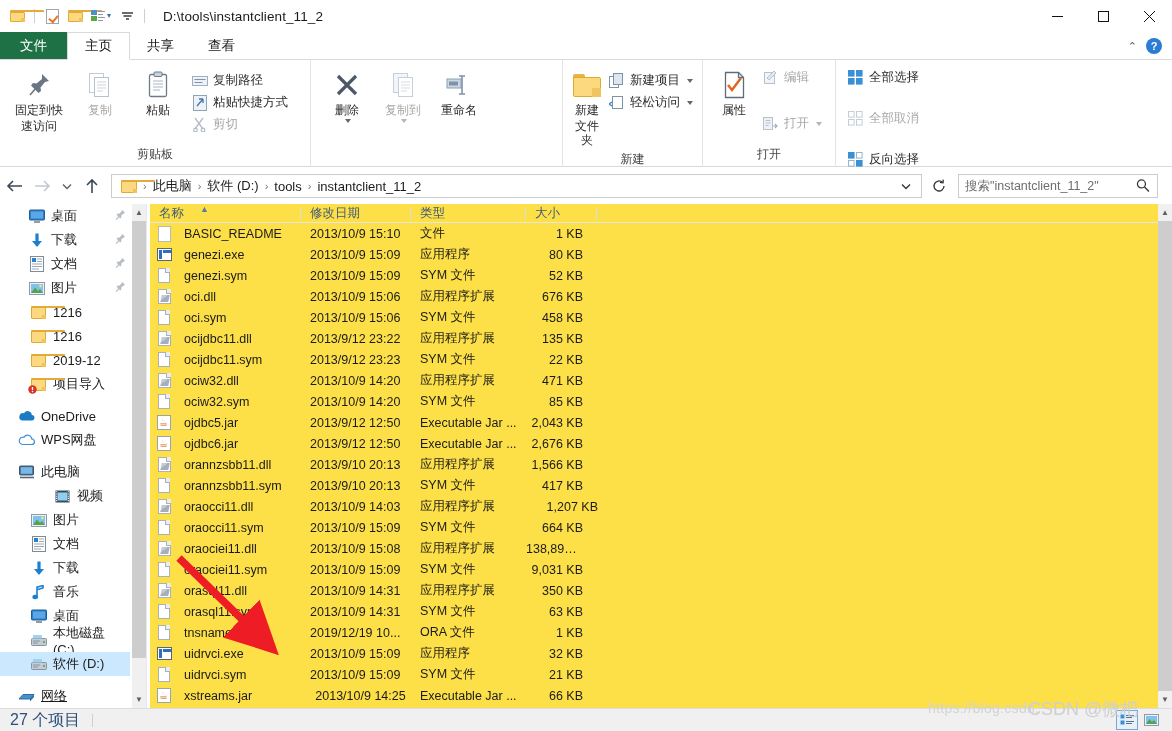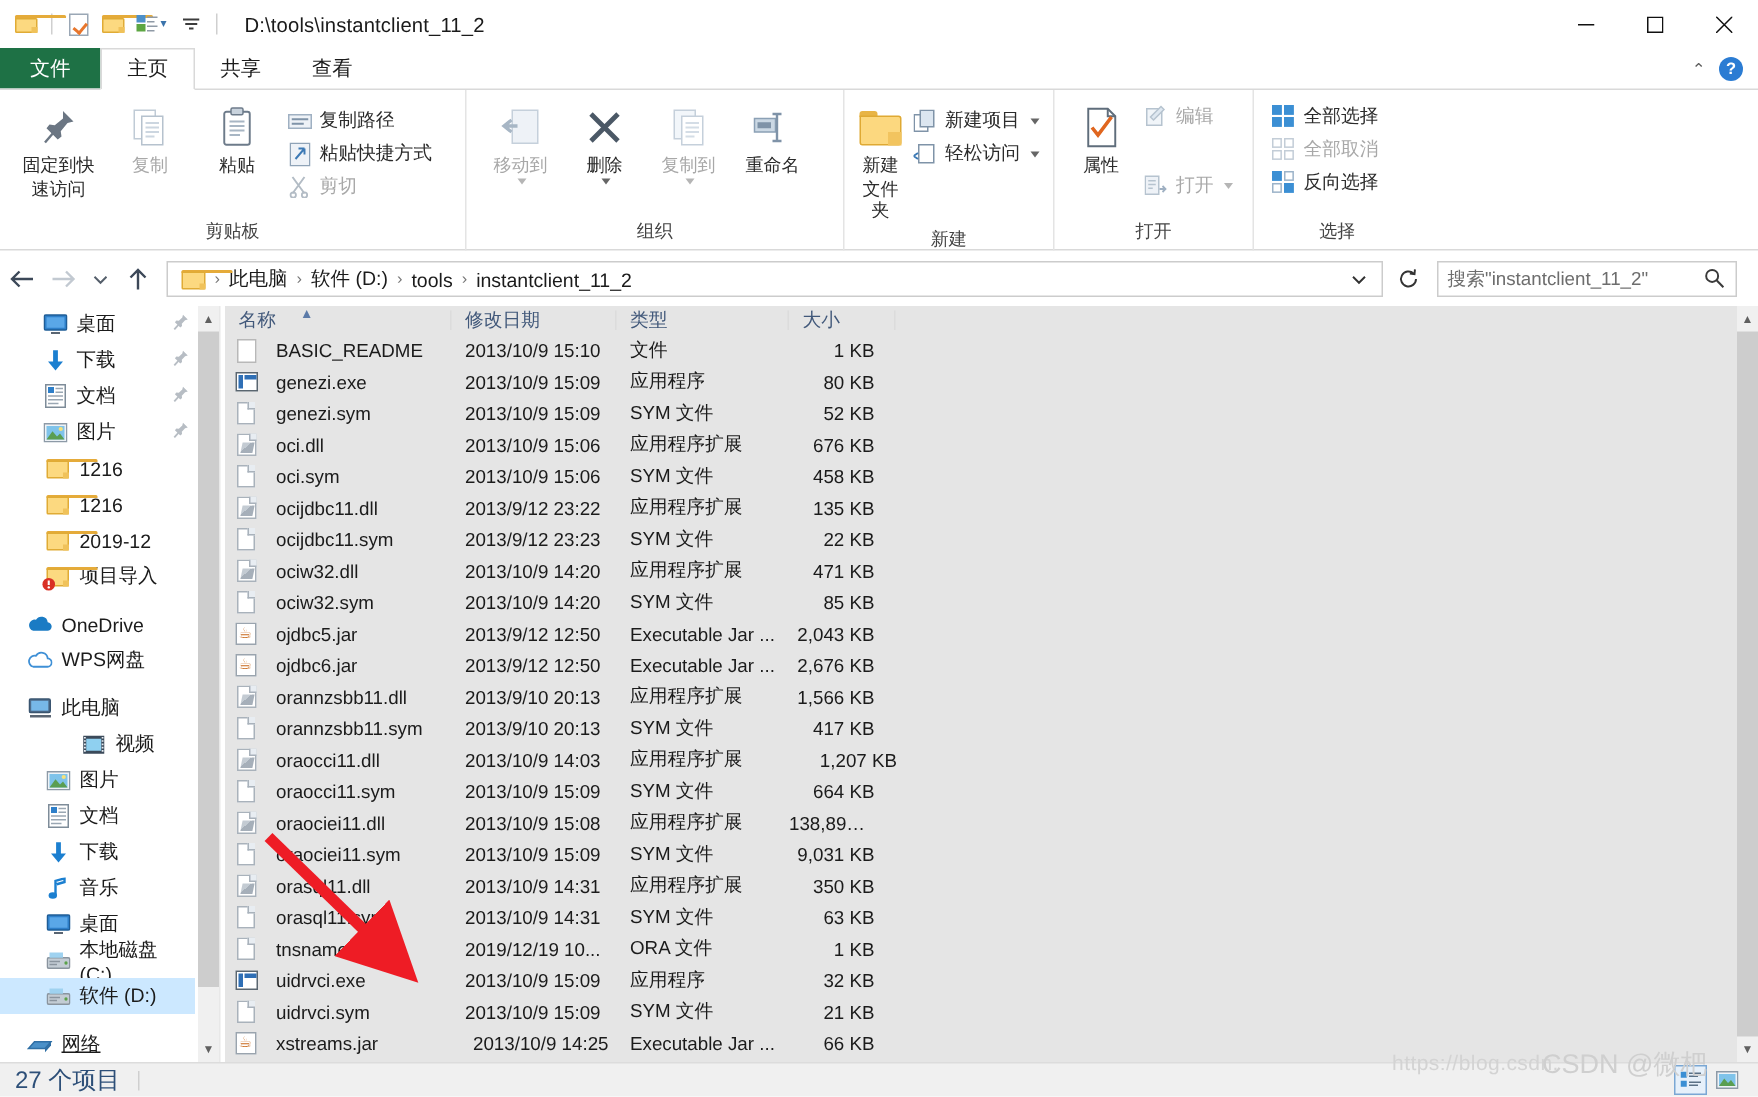--- a/index.html
+++ b/index.html
@@ -116,21 +116,21 @@
   .navscroll .arr { width: 14px; height: 17px; display: flex; align-items: center; justify-content: center; font-size: 8px; color: #606060; background: #f0f0f0; }
   .navscroll .thumb { position: absolute; left: 0; top: 17px; width: 14px; height: 437px; background: #cdcdcd; }
   .navitem { height: 24px; display: flex; align-items: center; font-size: 13px; color: #1b1b1b; cursor: default; position: relative; padding-right: 4px; }
   .navitem.sel { background: #cce8ff; }
   .navitem .ni { width: 17px; height: 17px; margin-right: 6px; display: flex; align-items: center; justify-content: center; flex: 0 0 17px; }
   .navitem .pinned { margin-left: auto; opacity: .55; }
   .navgap { height: 8px; }
 
   .splitter { width: 4px; background: #fff; border-left: 1px solid #e8e8e8; }
 
-  .listpane { flex: 1; position: relative; background: #e5e5e5; overflow: hidden; }
+  .listpane { flex: 1; position: relative; background: #fde047; overflow: hidden; }
   .colhdr { height: 19px; display: flex; align-items: center; border-bottom: 1px solid #e5e5e5; position: relative; }
   .col { font-size: 12.5px; color: #41587a; padding-left: 9px; display: flex; align-items: center; height: 19px; position: relative; cursor: default; }
   .col::after { content: ""; position: absolute; right: 0; top: 3px; height: 13px; width: 1px; background: #dcdcdc; }
   .sortmark { position: absolute; left: 50px; top: 0px; font-size: 9px; color: #5b7aa8; }
   .rows { position: absolute; top: 19px; left: 0; right: 0; bottom: 0; }
   .row { height: 21px; display: flex; align-items: center; font-size: 12.5px; color: #1b1b1b; cursor: default; }
   .cell { padding-left: 9px; overflow: hidden; white-space: nowrap; text-overflow: ellipsis; }
   .cell.name { display: flex; align-items: center; gap: 12px; padding-left: 6px; }
   .cell.size { text-align: right; padding-right: 14px; padding-left: 0; color: #1b1b1b; }
   .fico { width: 16px; height: 16px; flex: 0 0 16px; display: flex; align-items: center; justify-content: center; }
@@ -309,30 +309,20 @@
             </span>
             <span>剪切</span>
           </div>
         </div>
       </div>
       <div class="rgroup-label">剪贴板</div>
     </div>
 
     <div class="rgroup" style="width:252px;">
       <div class="rgroup-content" style="gap:0;">
-        <div class="bigbtn dis">
-          <span class="ic">
-            <svg width="28" height="26" viewBox="0 0 28 26">
-              <rect x="8.5" y="1.5" width="17" height="22" fill="#eef2f7" stroke="#c5d0db"></rect>
-              <path d="M12 12 L4 12 M8 8 L3 12 L8 16" stroke="#a7b6c5" stroke-width="2.2" fill="none"></path>
-            </svg>
-          </span>
-          <span>移动到</span>
-          <span class="caret-dn dis"></span>
-        </div>
         <div class="bigbtn">
           <span class="ic">
             <svg width="26" height="26" viewBox="0 0 26 26">
                 <path d="M4 4 L22 22 M22 4 L4 22" stroke="#4b5866" stroke-width="3.2" fill="none"></path>
               </svg>
           </span>
           <span>删除</span>
           <span class="caret-dn"></span>
         </div>
         <div class="bigbtn dis">
@@ -350,21 +340,20 @@
           <span class="ic">
             <svg width="28" height="24" viewBox="0 0 28 24">
               <rect x="2" y="6" width="14" height="9" fill="#cbd8e4" stroke="#8ba0b5"></rect>
               <rect x="4" y="8.5" width="9" height="4" fill="#7f93a8"></rect>
               <path d="M17 3v18 M14 3h6 M14 21h6" stroke="#7f93a8" stroke-width="1.6" fill="none"></path>
             </svg>
           </span>
           <span>重命名</span>
         </div>
       </div>
-      <div class="rgroup-label">组织</div>
     </div>
 
     <div class="rgroup" style="width:140px;">
       <div class="rgroup-content">
         <div class="bigbtn">
           <span class="ic">
             <span class="bigfolder">
                 <i class="t"></i>
                 <i class="b"></i>
                 <i class="s"></i>
@@ -432,21 +421,21 @@
             <span>打开</span>
             <span class="caret-dn dis"></span>
           </div>
         </div>
       </div>
       <div class="rgroup-label">打开</div>
     </div>
 
     <div class="rgroup" style="width:112px;">
       <div class="rgroup-content" style="padding-top:7px;">
-        <div class="smallcol" style="padding-top:0;gap:1px;font-family:Liberation Serif, serif;">
+        <div class="smallcol" style="padding-top:0;gap:20px;font-family:Liberation Serif, serif;">
           <div class="smallbtn">
             <span class="ic">
               <svg width="15" height="15" viewBox="0 0 15 15">
                   <rect x="0" y="0" width="6.6" height="6.6" fill="#3b8fd4"></rect>
                   <rect x="8" y="0" width="6.6" height="6.6" fill="#3b8fd4"></rect>
                   <rect x="0" y="8" width="6.6" height="6.6" fill="#3b8fd4"></rect>
                   <rect x="8" y="8" width="6.6" height="6.6" fill="#3b8fd4"></rect>
                 </svg>
             </span>
             <span>全部选择</span>

